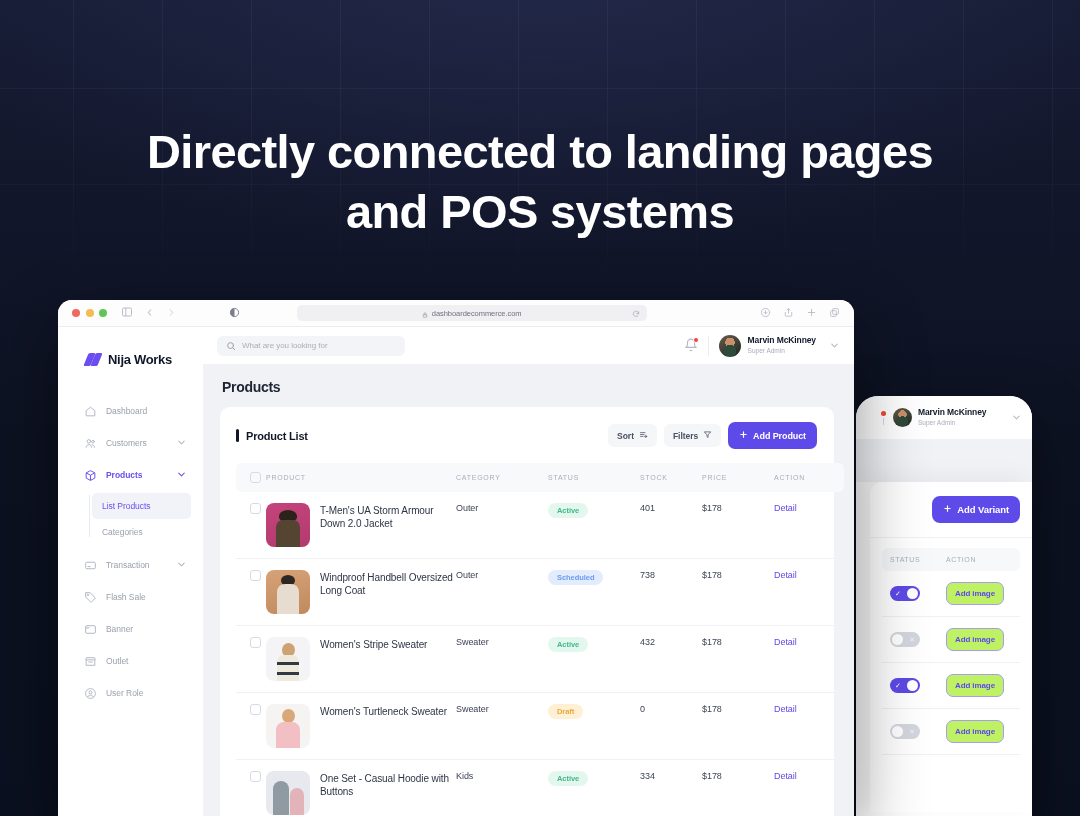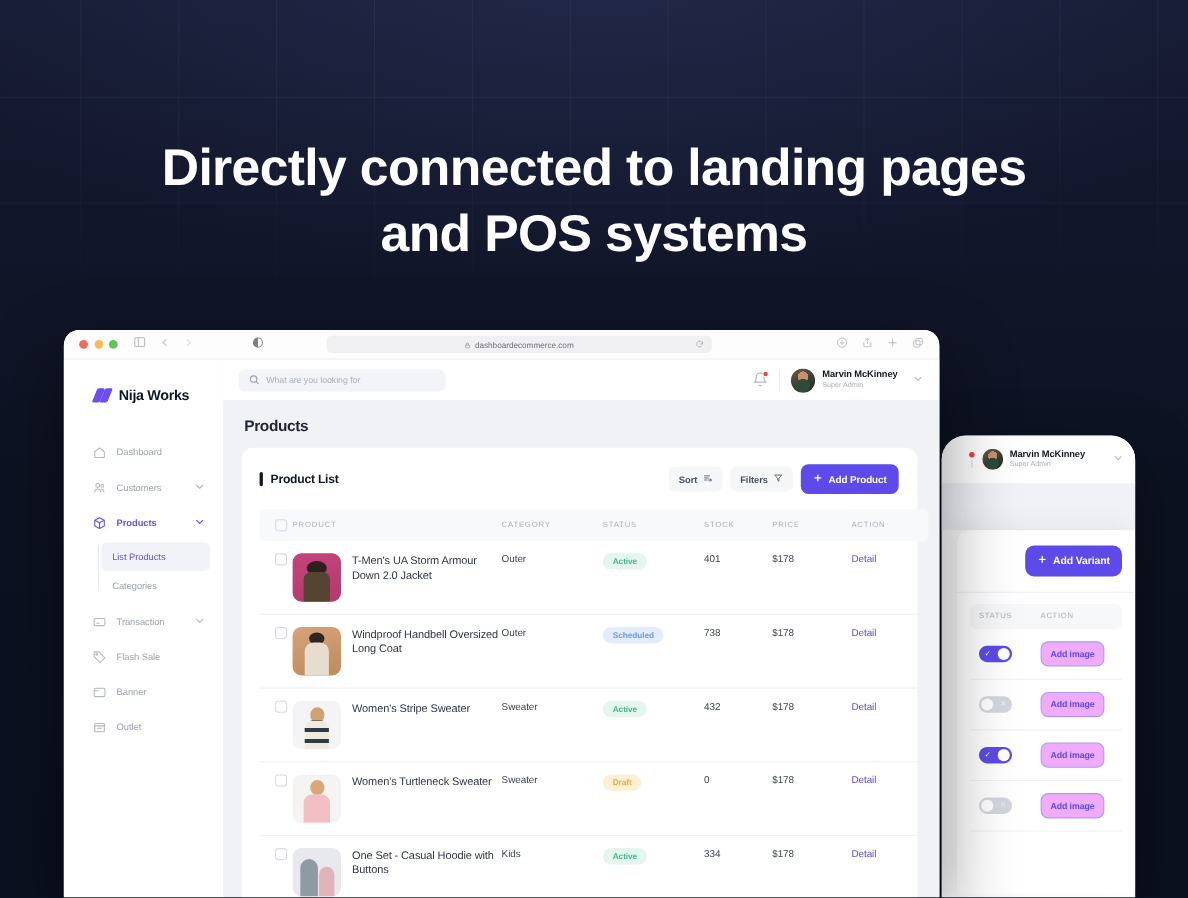--- a/index.html
+++ b/index.html
@@ -99,21 +99,21 @@
   }
   .toggle.on { background: #5d4ae8; }
   .toggle.off { background: #d3d6de; }
   .toggle .knob { position: absolute; top: 2px; width: 11px; height: 11px; border-radius: 50%; background: #fff; }
   .toggle.on .knob { right: 2px; }
   .toggle.off .knob { left: 2px; }
   .toggle .mark { position: absolute; top: 0; line-height: 15px; font-size: 7px; color: #fff; }
   .toggle.on .mark { left: 5px; }
   .toggle.off .mark { right: 5px; color: #f1f2f6; }
   .btn-addimg {
-    border: 1px solid #a79cf0; color: #5d4ae8; background: #f0abfc;
+    border: 1px solid #a79cf0; color: #5d4ae8; background: #bef264;
     border-radius: 7px; font-size: 8px; font-weight: 700; padding: 6px 8px;
     font-family: "Liberation Sans", sans-serif; letter-spacing: -.1px; white-space: nowrap;
   }
 
   
   #browser {
     position: absolute; left: 58px; top: 300px;
     width: 796px; height: 516px;
     background: #ffffff;
     border-radius: 14px 14px 0 0;
@@ -505,20 +505,30 @@
             <div class="nav-item">
               <span class="ico">
                 <svg width="13" height="13" viewBox="0 0 24 24" fill="none" stroke="currentColor" stroke-width="1.8" stroke-linejoin="round">
                   <path d="M4 9h16v10H4z"></path>
                   <path d="M3 9l1.6-4h14.8L21 9"></path>
                   <line x1="8" y1="13" x2="16" y2="13"></line>
                 </svg>
               </span>
               <span>Outlet</span>
             </div>
+            <div class="nav-item">
+              <span class="ico">
+                <svg width="13" height="13" viewBox="0 0 24 24" fill="none" stroke="currentColor" stroke-width="1.8">
+                  <circle cx="12" cy="12" r="9"></circle>
+                  <circle cx="12" cy="10" r="2.8"></circle>
+                  <path d="M7 18.5c.8-2.2 2.7-3.4 5-3.4s4.2 1.2 5 3.4"></path>
+                </svg>
+              </span>
+              <span>User Role</span>
+            </div>
           </nav>
       </aside>
 
       <section id="main">
         <header id="topbar">
           <div id="search">
             <span>
               <svg width="10" height="10" viewBox="0 0 24 24" fill="none" stroke="#9aa0ae" stroke-width="2.4" stroke-linecap="round">
                   <circle cx="11" cy="11" r="7"></circle>
                   <line x1="16.5" y1="16.5" x2="21" y2="21"></line>

